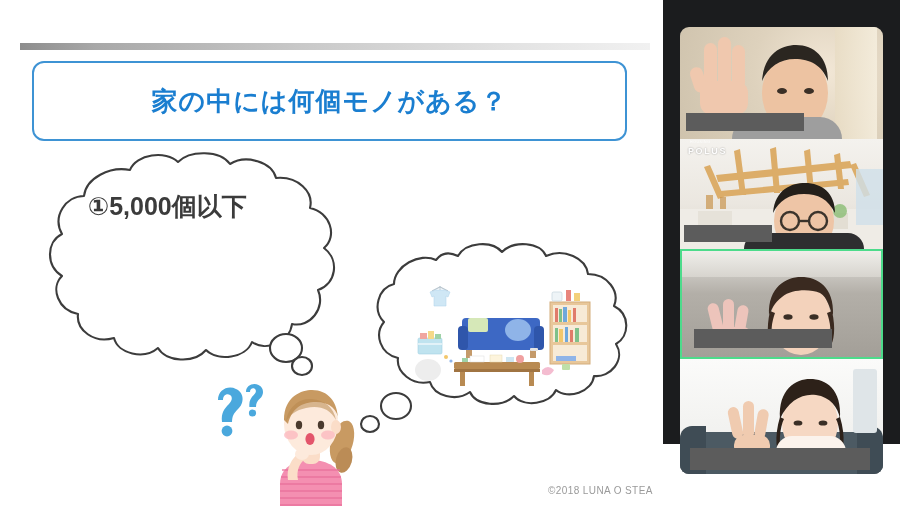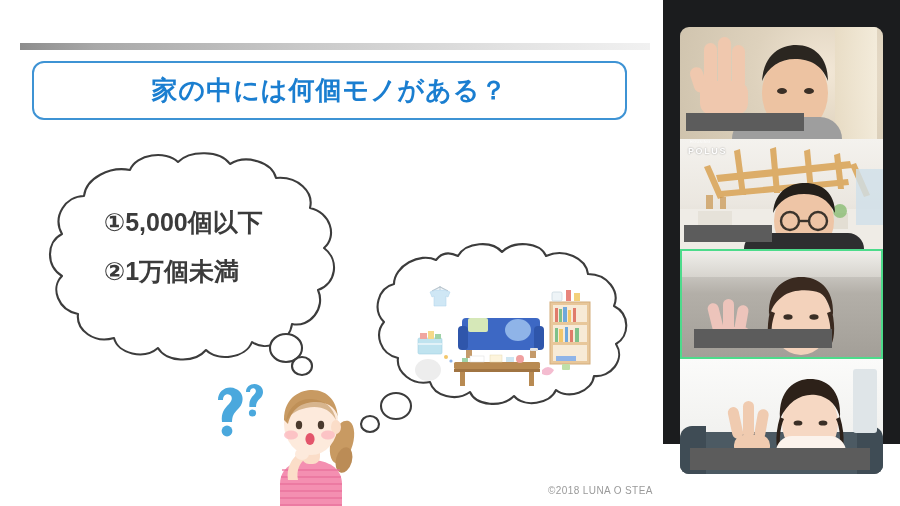--- a/index.html
+++ b/index.html
@@ -46,21 +46,21 @@
     width: 630px;
     height: 7px;
     background: linear-gradient(to right, #8d8d8d 0%, #a8a8a8 12%, #c9c9c9 45%, #e4e4e4 80%, #f1f1f1 100%);
   }
 
   #question-box {
     position: absolute;
     left: 32px;
     top: 61px;
     width: 595px;
-    height: 59px;
+    height: 80px;
     box-sizing: border-box;
     border: 2px solid #3e93d4;
     border-radius: 12px;
     background: #ffffff;
     display: flex;
     align-items: center;
     justify-content: center;
   }
   #question-box-text {
     font-size: 26px;
@@ -80,21 +80,21 @@
   #options {
     position: absolute;
     left: 88px;
     top: 190px;
     font-size: 25px;
     font-weight: bold;
     color: #3b3b3b;
     line-height: 1.32;
     white-space: nowrap;
   }
-  #options div { margin: 16px; }
+  #options div { margin: 0; }
 
   
   #room {
     position: absolute;
     left: 410px;
     top: 278px;
     width: 190px;
     height: 112px;
   }
 
@@ -195,21 +195,20 @@
                  C 28 118, 28 94, 44 86
                  C 34 68, 48 48, 66 48
                  C 68 30, 92 18, 112 22 Z"></path>
         <ellipse cx="268" cy="200" rx="16" ry="14"></ellipse>
         <ellipse cx="284" cy="218" rx="10" ry="9"></ellipse>
       </g>
     </svg>
 
     <div id="options">
       <div>①5,000個以下</div>
-      <div>②1万個未満</div>
     </div>
 
     <svg id="right-bubble-svg" class="bubble-svg" width="300" height="210" viewBox="0 0 300 210">
       <g fill="#ffffff" stroke="#3c3c3c" stroke-width="2.1" stroke-linejoin="round">
         <path d="M 120 18
                  C 128 4, 154 2, 164 14
                  C 176 2, 202 4, 208 18
                  C 226 10, 248 20, 250 36
                  C 270 36, 282 54, 276 68
                  C 292 76, 292 98, 278 106

